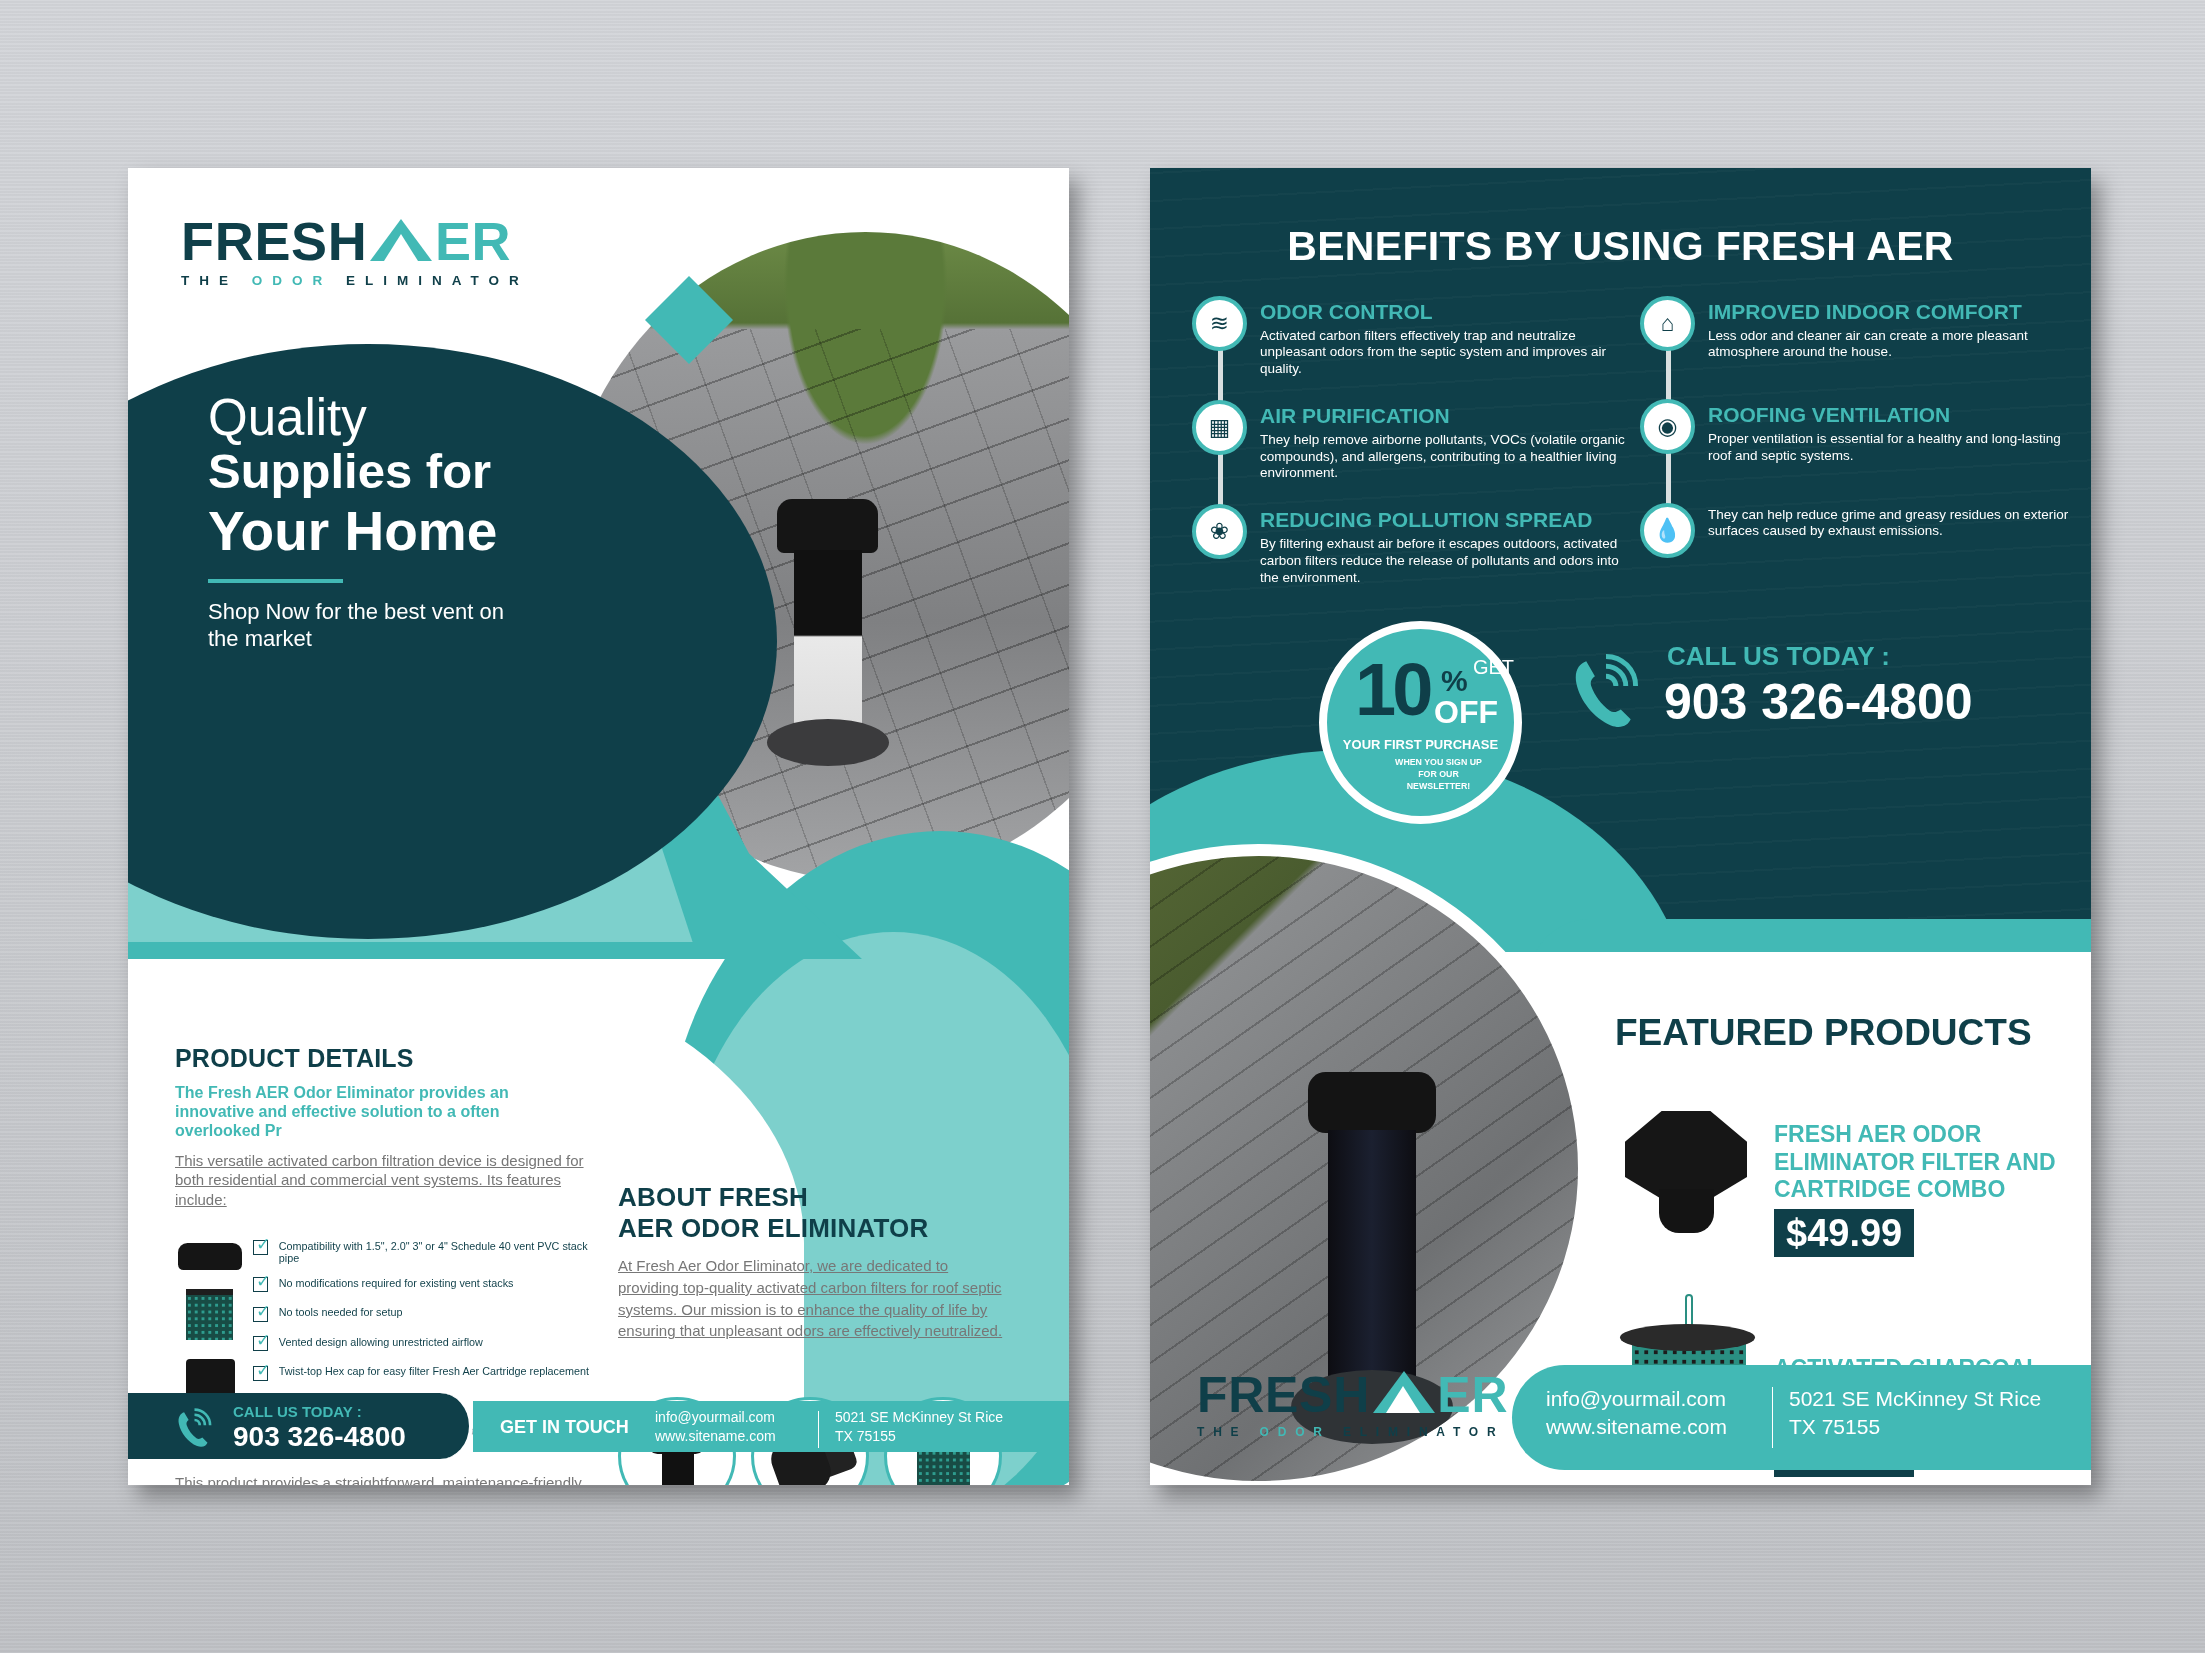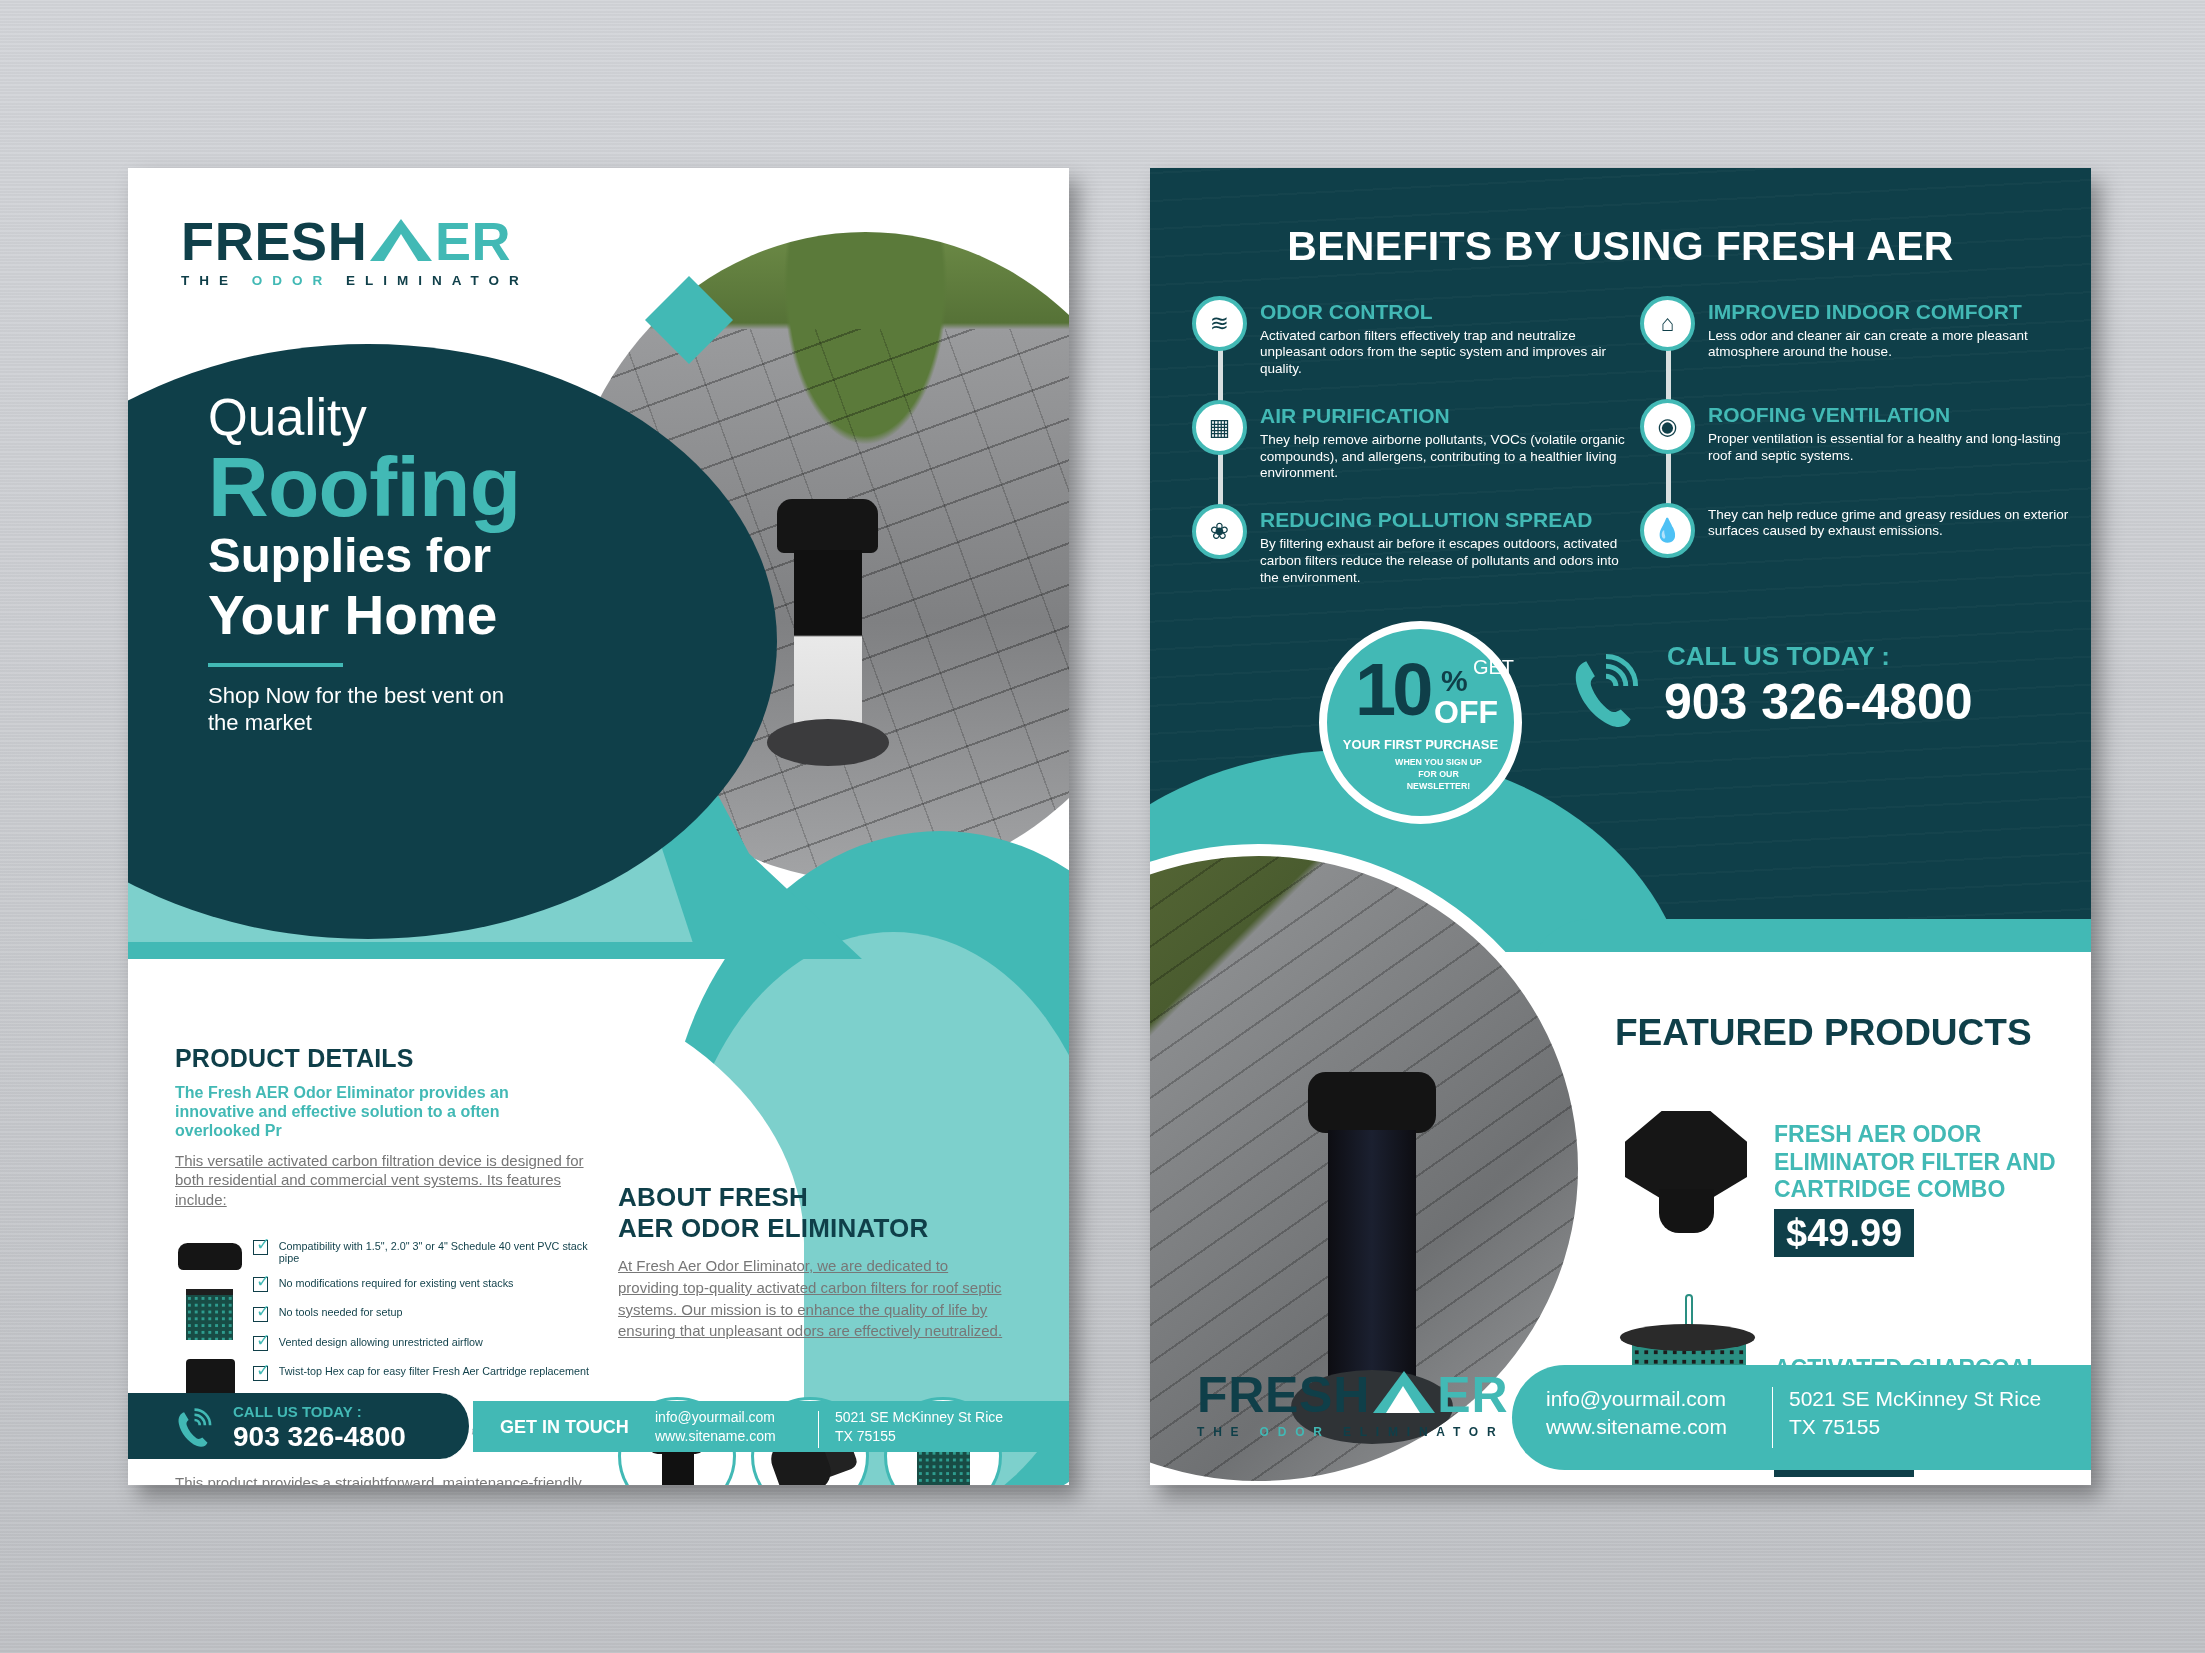--- a/index.html
+++ b/index.html
@@ -182,21 +182,20 @@
   <div class="diamond"></div>
 
   <div class="logo" style="left:53px;top:46px;">
     <div class="word"><span class="f">FRESH</span><span class="roof"></span><span class="a">ER</span></div>
     <div class="tag"><span class="d">THE </span><span class="o">ODOR</span><span class="d"> ELIMINATOR</span></div>
   </div>
 
   <div class="hero"></div>
   <div class="hero-text">
     <div class="q">Quality</div>
-    <div class="r">Roofing</div>
     <div class="s">Supplies for</div>
     <div class="y">Your Home</div>
     <div class="rule"></div>
     <div class="sub" style="width:304px">Shop Now for the best vent on the market</div>
   </div>
 
   <div class="pd">
     <div class="h2">PRODUCT DETAILS</div>
     <div class="lead">The Fresh AER Odor Eliminator provides an innovative and effective solution to a often overlooked Pr</div>
     <div class="body">This versatile activated carbon filtration device is designed for both residential and commercial vent systems. Its features include:</div>

